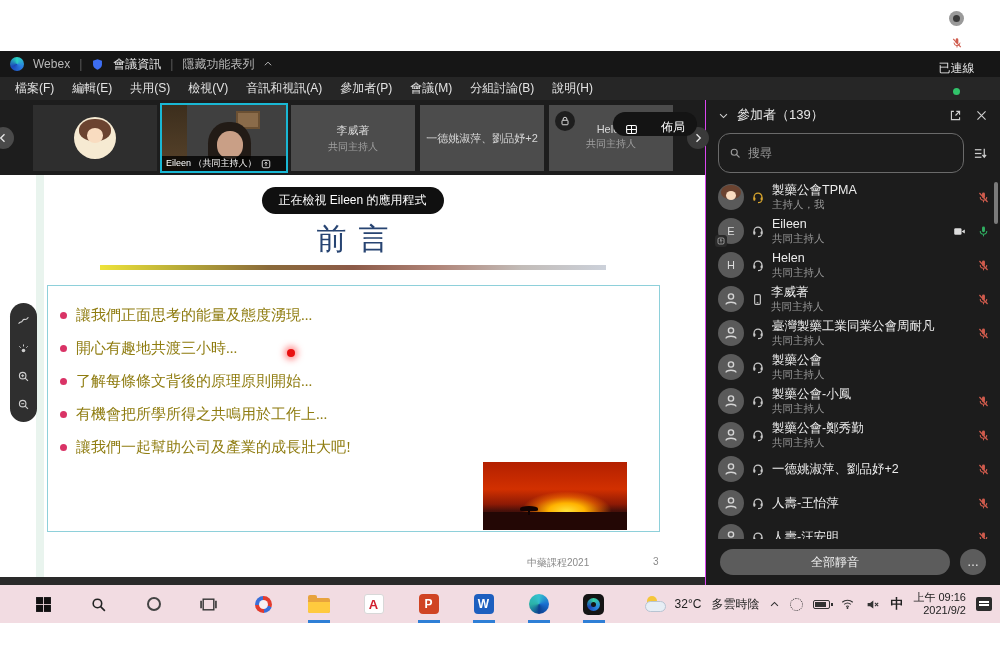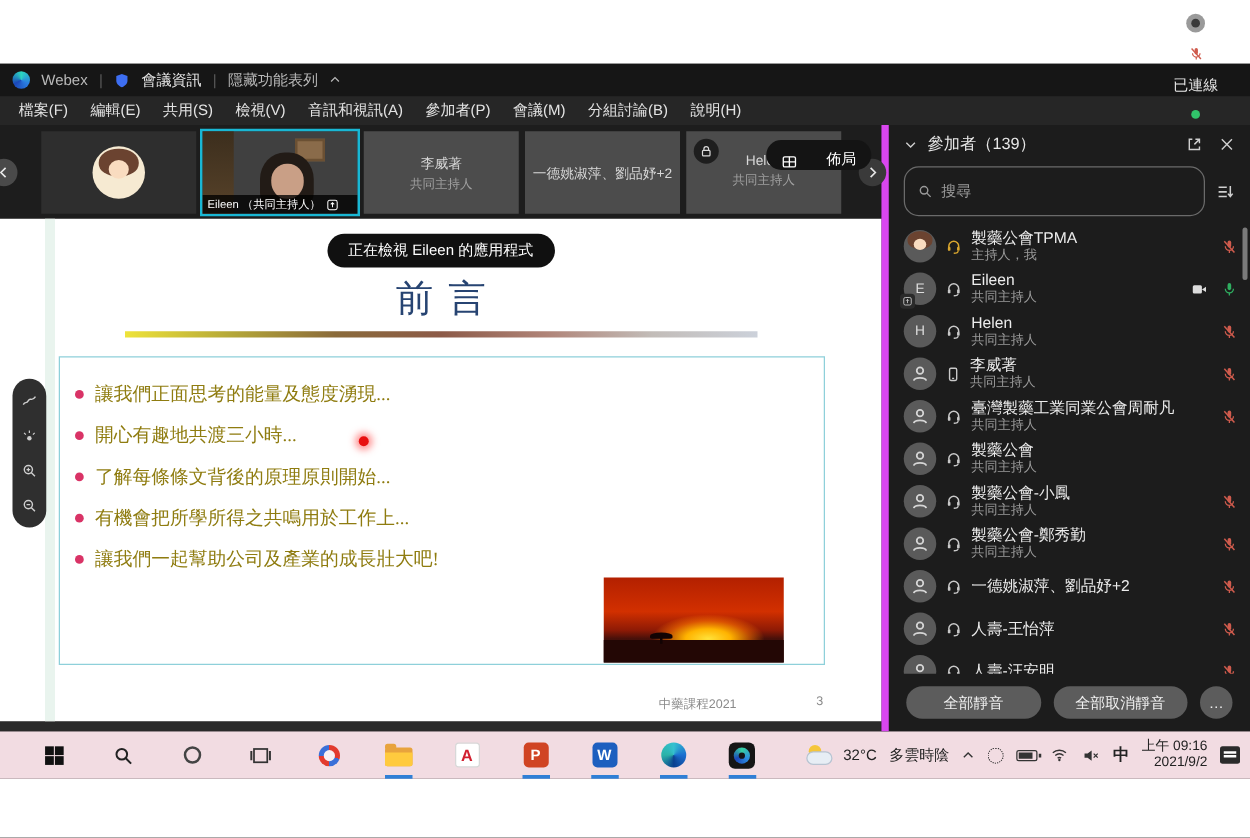--- a/index.html
+++ b/index.html
@@ -68,21 +68,21 @@
      linear-gradient(#b32000 0%, #d23000 40%, #8e1a05 62%, #47100a 72%, #2a0a06 100%); }
   .sunset .ground { position:absolute; left:0; bottom:0; width:100%; height:26%; background:#230705; }
   .sunset .tree-top { position:absolute; left:26%; bottom:28%; width:18px; height:5px; background:#120303; border-radius:50% 50% 20% 20%; }
   .sunset .tree-trunk { position:absolute; left:31%; bottom:22%; width:2px; height:7px; background:#120303; }
   .slide-footer { position:absolute; top:381px; left:0; width:100%; font-size:10px; color:#8a8a8a; }
   .footer-text { position:absolute; left:527px; } .footer-page { position:absolute; left:653px; }
   .laser-dot { position:absolute; left:287px; top:174px; width:8px; height:8px; border-radius:50%; background:#e81010;
      box-shadow:0 0 6px 3px rgba(255,60,60,.55); }
 
   
-  .panel { width:295px; background:#1c1c1c; border-left:6px solid #d946ef; display:flex; flex-direction:column; }
+  .panel { width:295px; background:#1c1c1c; border-left:1px solid #d946ef; display:flex; flex-direction:column; }
   .panel-header { height:30px; display:flex; align-items:center; gap:8px; padding:0 12px; color:#e8e8e8; font-size:13px; }
   .ph-icons { margin-left:auto; display:flex; gap:13px; color:#cfcfcf; }
   .search-row { display:flex; align-items:center; gap:9px; padding:3px 12px 5px 12px; }
   .search-box { flex:1; height:40px; border:1px solid #6a6a6a; border-radius:12px; display:flex; align-items:center; gap:7px; padding:0 10px; color:#9a9a9a; font-size:12px; }
   .sort-ic { color:#cfcfcf; }
   .rows { position:relative; flex:1; overflow:hidden; padding-top:2px; }
   .prow { height:34px; display:flex; align-items:center; gap:7px; padding:0 10px 0 12px; }
   .avatar { width:26px; height:26px; border-radius:50%; background:#5a5a5a; color:#ddd; font-size:11px; display:flex; align-items:center; justify-content:center; position:relative; flex:none; }
   .avatar svg { color:#d5d5d5; }
   .av-badge { position:absolute; left:-3px; bottom:-3px; width:12px; height:12px; border-radius:3px; background:#2a2a2a; color:#fff; display:flex; align-items:center; justify-content:center; }
@@ -649,21 +649,20 @@
                 <svg class="ic mic-muted" width="13" height="13">
                   <use href="#i-mic-off"></use>
                 </svg>
               </div>
           </div>
           <div class="pscroll"></div>
         </div>
 
         <div class="panel-footer">
           <button class="pill-btn">全部靜音</button>
-          <button class="pill-btn">全部取消靜音</button>
           <button class="more-btn">…</button>
         </div>
       </div>
     </div>
 
     <div class="taskbar">
       <div class="tb-left">
         <div class="slot">
             <svg class="ic win-ic" width="17" height="17">
               <use href="#i-win"></use>

